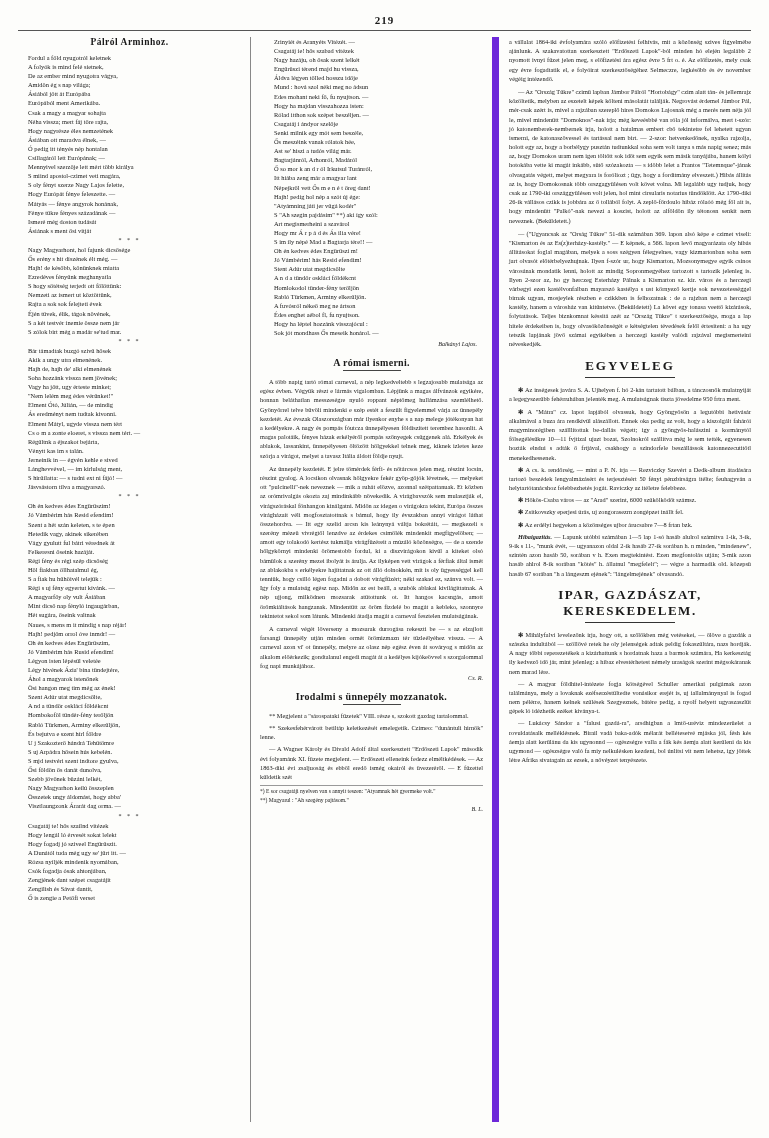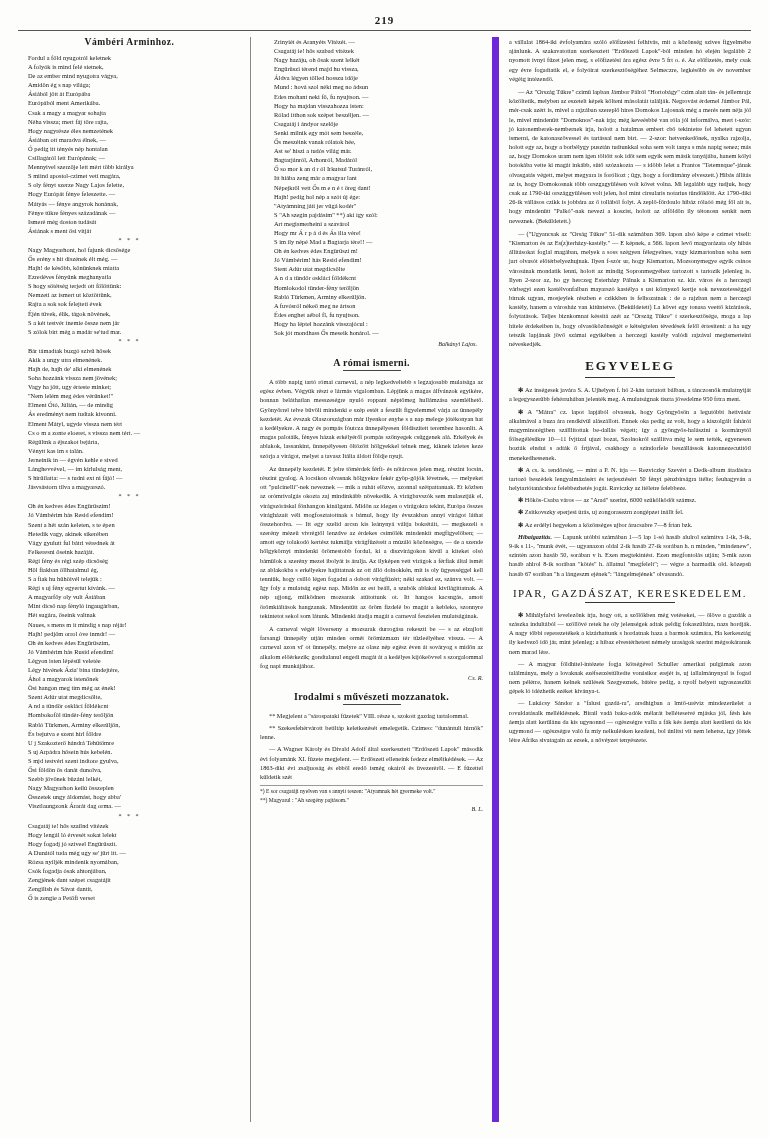--- a/index.html
+++ b/index.html
@@ -141,37 +141,37 @@
     text-align: justify;
     margin: 0 0 1px 0;
   }
   .colsign {
     text-align: right;
     font-size: 6px;
     font-style: italic;
   }
   .ipar-head {
     text-align: center;
-    font-weight: normal;
-    font-size: 11px;
+    font-weight: bold;
+    font-size: 13px;
     letter-spacing: 1.5px;
     margin: 9px 0 3px 0;
   }
 </style>
 </head>
 <body>
 
 <div class="page">
   <div class="page-number">219</div>
   <hr class="rule">
 
   <div class="columns">
 
     <div class="col col-1">
-      <div class="poem-title">Vámbéri Arminhoz.</div>
+      <div class="poem-title">Pálról Arminhoz.</div>
       <div class="verse">Fordul a föld nyugotról keletnek
 A folyók is mind felé sietnek,
 De az ember mind nyugotra vágya,
 Amidön ég s nap világa;
 Ásiából jött át Európába
 Európából ment Amerikába.
 Csak a magy a magyar sohajta
 Néha vissza; mert fáj tőre rajta,
 Hogy nagyrésze éles nemzetének
 Ásiában ott maradva élnek, —
@@ -296,21 +296,21 @@
 Sok jót mondhass Ős meseik honárol. —</div>
       <div class="poem-sign">Balkányi Lajos.</div>
 
       <div class="section-head">A római ismerni.</div>
       <hr class="head-rule">
       <p class="body-text">A több napig tartó római carneval, a nép legkedveltebb s legzajosabb mulatsága az egész évben. Végyük részt e lármás vigalomban. Lépjünk a magas álfvánzok egyikére, honnan beláthatlan messzeségre nyuló roppant néptömeg hullámzása szemlélhető. Gyönyörrel telve bűvöli mindenki e szép estét a feszült figyelemmel várja az ünnepély kezdetét. Az évszak Olaszországban már ilyenkor enyhe s a nap melege jótékonyan hat a kedélyekre. A nagy és pompás fóutcza ünnepélyesen földiszített terembez hasonlit. A magas palotáik, fényes házak erkélyéről pompás szőnyegek csüggenek alá. Erkélyek és ablakok, lassankint, ünnepélyesen öltözött hölgyekkel telnek meg, kiknek izletes keze szórja a virágot, melyet a tavasz Itália áldott földje nyujt.</p>
       <p class="body-text">Az ünnepély kezdetét. E jelre tömérdek férfi- és nőtárcsos jelen meg, részint locsin, részint gyalog. A locsikon olvasnak hölgyekre fekér gyöp-göjók lévetnek, — melyeket ott "pulcinelli"-nek neveznek — mik a ruhát elözve, azonnal szétpattanuak. Et közben az orómrivalgás okozta zaj mindinkább növekedik. A virágbavszók sem mulasztják el, virágszóráskal fönhangon kinálgatni. Midőn az idegen o virágokra tekint, Európa összes virágházait véli mogfosztatottnak s bámul, hogy ily évszakban annyi virágot láthat összehordva. — Itt egy szelid arcsn kis leánynyá váltja bokrétáit, — megkezeli s szerény mézeü vivrégtől lenzdve az érdekes csimölék mindenkit megfigyelőben; — amott egy tolakodó kertész tukmálja virágfüzéreit a múzáló közönségre, — de a szende hölgykörnyi mindenki örömestobb fordul, ki a diszvirágokon kivül a kiteket olsó bámülok a szerény mezei ibolyát is árulja. Az ilyképen vett virágok a férfiak által ismét az ablakokba s erkélyekre hajíttatnak az ott álló dolnokkén, mit is oly ügyességgel kell tenniük, hogy csilló légen fogadni a dobott virágfüzért; néki szakad ez, szánva volt. — Igy foly a mulatság egész nap. Midőn az est beáll, a szubók ablakai kivilágíttatnak. A nép ujjong, milködnen mozsarak atütottunk ot. Itt hangos kacsngás, amott örömkiáltások hangzanak. Mindentütt az öröm fizdelé bo magát a kebleko, szonnyre tekintetot sekol som látunk. Mindenki átadja magát a carneval fesztelen mulatságának.</p>
       <p class="body-text">A carneval végét lőverseny a mozsarak durrogása rekeszti be — s az elzajlott farsangi ünnepély utján minden ormét örömizmazn tér tűzleélyéhez vissza. — A carneval azon vi' ot ünnepély, melyre az olasz nép egész éven át sováryog s midőn az alkalom előérkezik; gondtalanul engedi magát át a kedélyes kijókeövvel s szorgalommal fog napi munkájához.</p>
       <div class="sign">Cs. R.</div>
 
-      <div class="section-head">Irodalmi s művészeti mozzanatok.</div>
+      <div class="section-head">Irodalmi s ünnepély mozzanatok.</div>
       <hr class="head-rule">
       <p class="item">** Megjelent a "sárospataki fűzetek" VIII. része s, szokott gazdag tartalommal.</p>
       <p class="item">** Szekesfehérvárott betiltáp keletkezését emelegetik. Czimeo: "dunántuli hirnök" lenne.</p>
       <p class="item">— A Wagner Károly és Divald Adolf által szerkesztett "Erdőszeti Lapok" második évi folyamánk XI. füzete megjelent. — Erdőszeti elleneink fedezz elméltkédések. — Az 1863-diki évi zsaljuoság és ebből eredő ismég okairól és üvezeréről. — E füzettel küldetik szét</p>
 
       <div class="footnote-wrap">
         <p class="footnote">*) E sor csagatáji nyelven van s annyit teszen: "Atyamnak hét gyermeke volt."</p>
         <p class="footnote">**) Magyarul : "Ah szegény pajtásom."</p>
         <div class="colsign">B. L.</div>
       </div>

